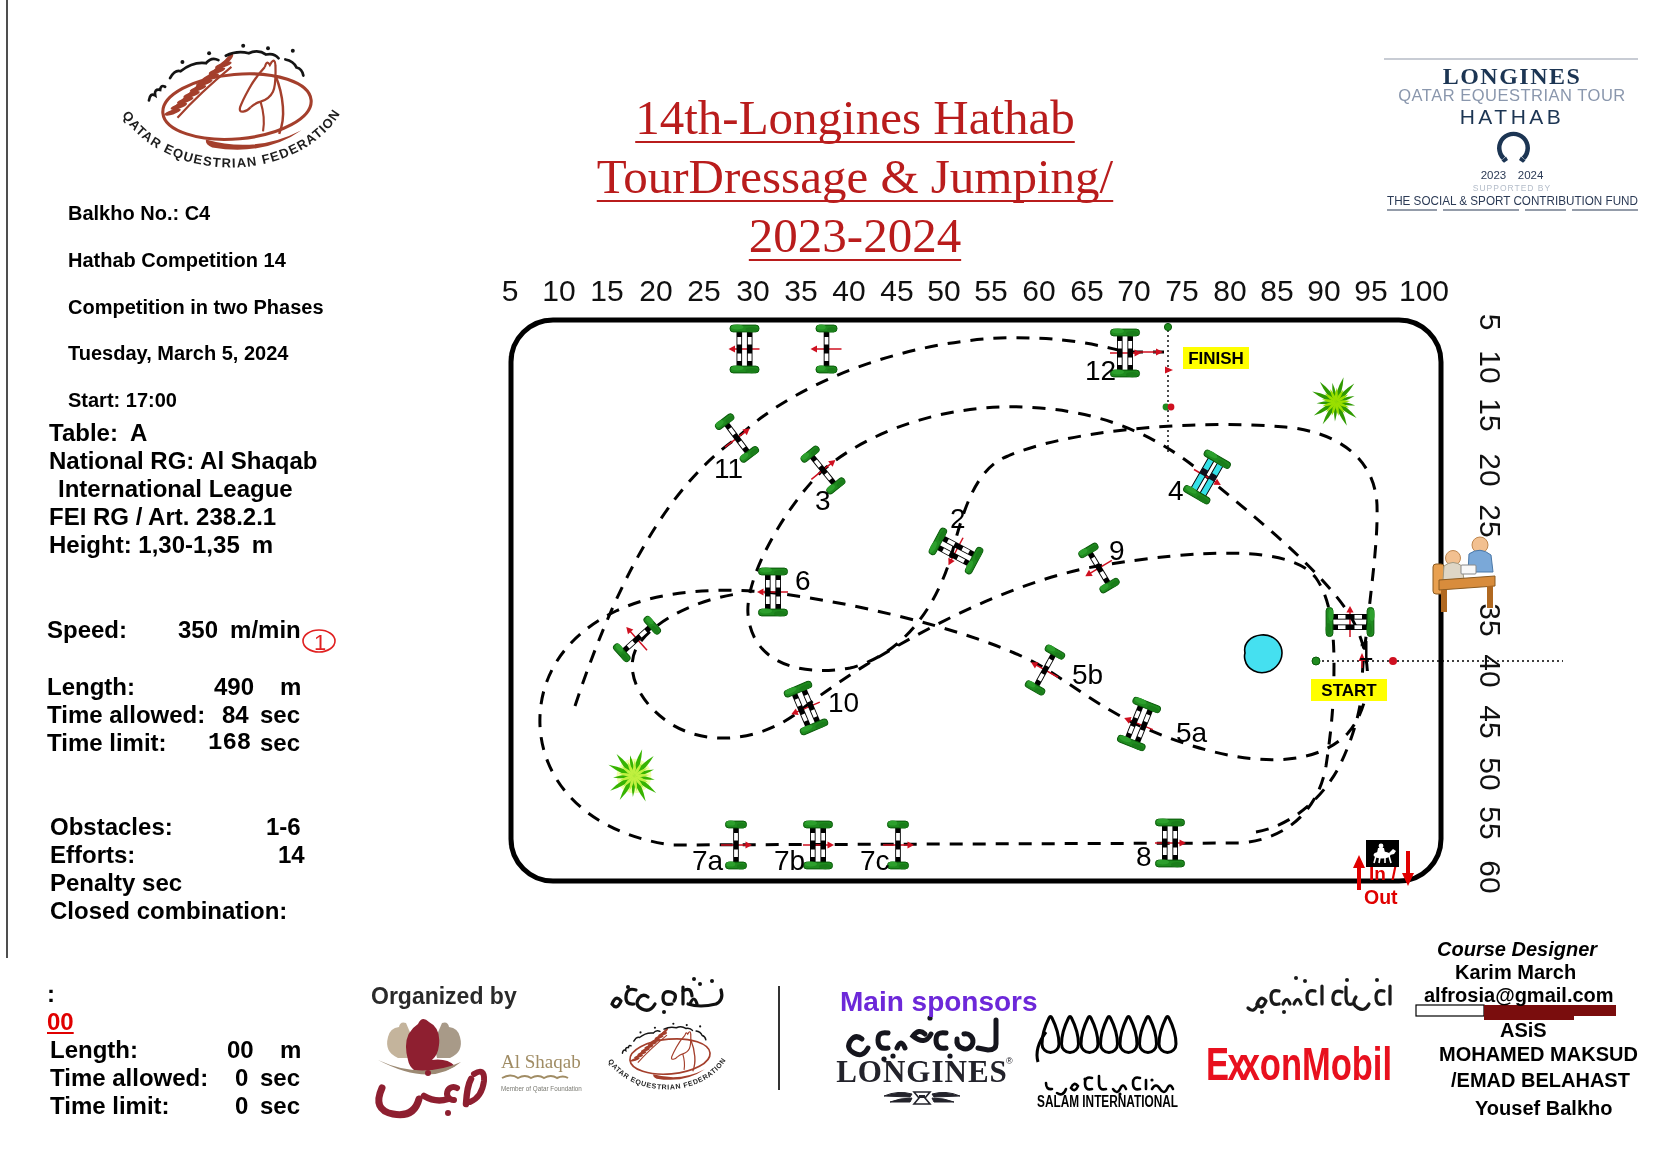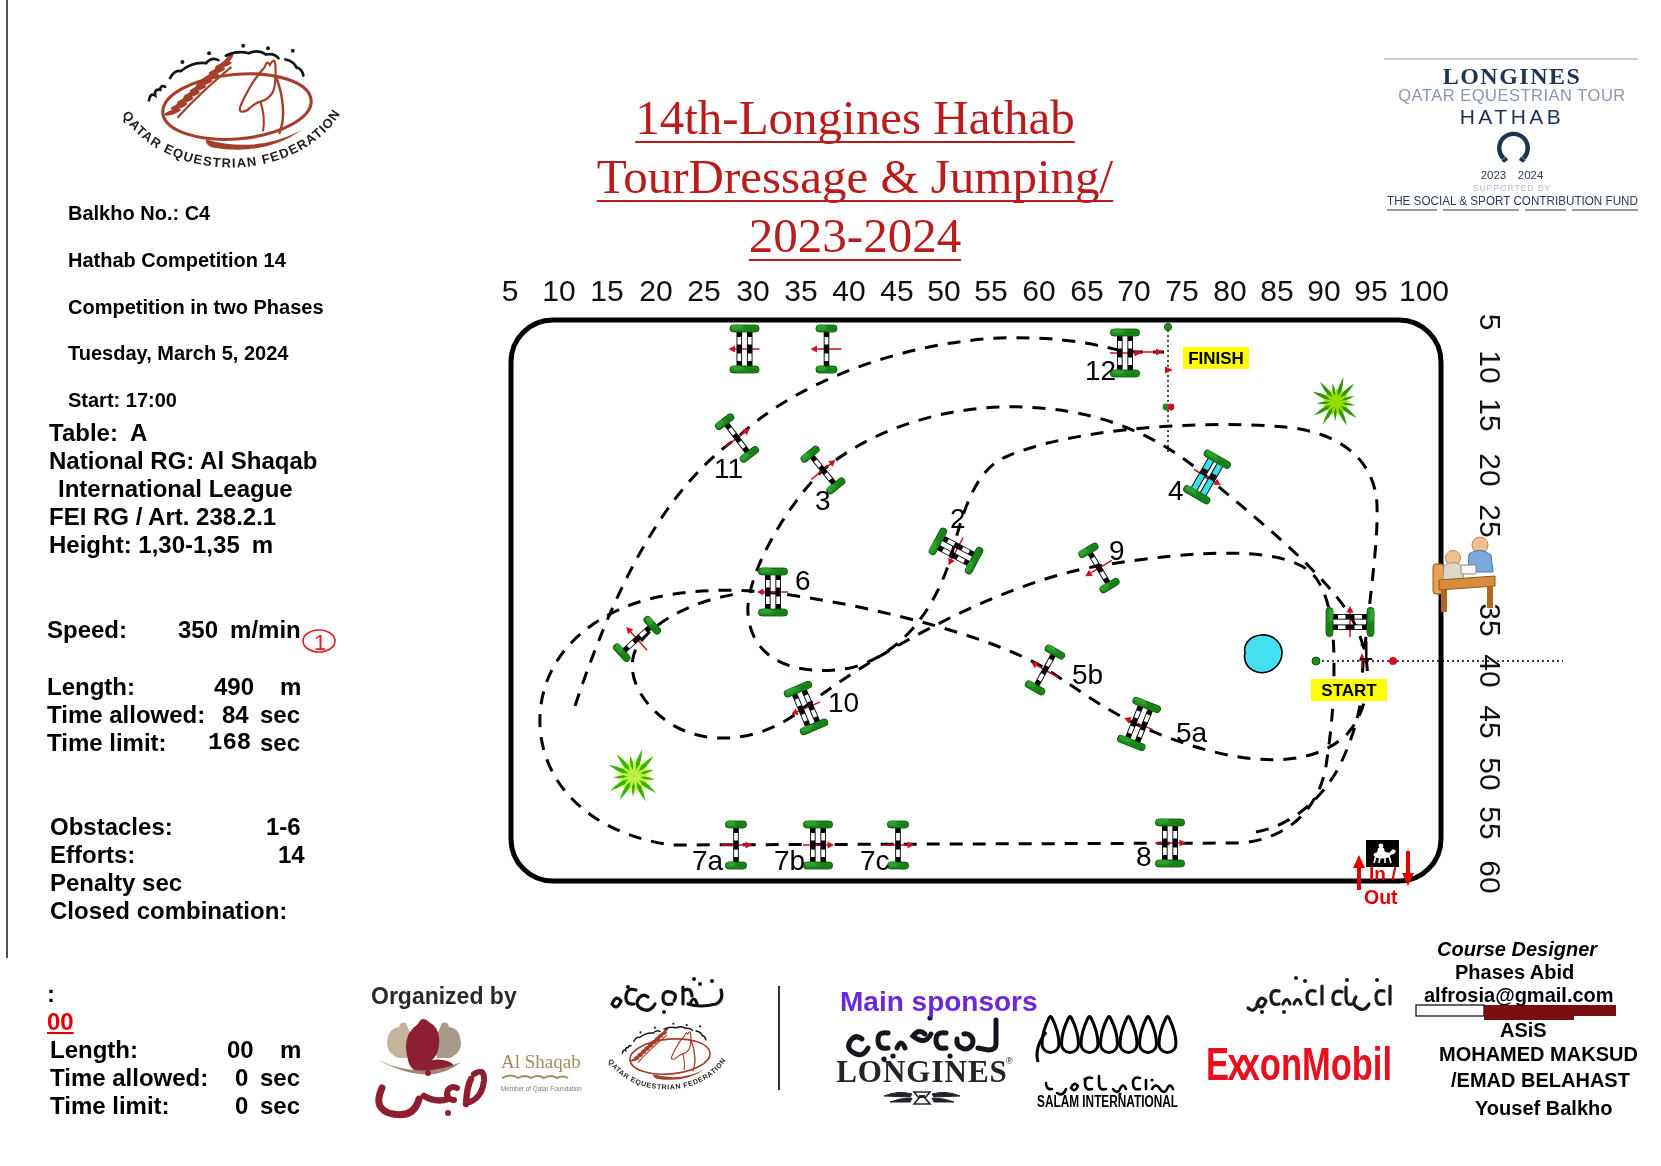--- a/index.html
+++ b/index.html
@@ -704,19 +704,19 @@
 <div class="t b" style="left:260px; top:1064px; font-size:24px;">sec</div>
 <div class="t b" style="left:50px; top:1092px; font-size:24px;">Time limit:</div>
 <div class="t b" style="left:235px; top:1092px; font-size:24px;">0</div>
 <div class="t b" style="left:260px; top:1092px; font-size:24px;">sec</div>
 
 <div class="t b" style="left:371px; top:983px; font-size:23px; color:#2a2a2a;">Organized by</div>
 <div class="t b" style="left:840px; top:986px; font-size:28px; color:#6d28d9;">Main sponsors</div>
 <div class="t" style="left:778px; top:986px; width:2px; height:104px; background:#333;"></div>
 
 <div class="t b" style="left:1437px; top:938px; font-size:20px; font-style:italic;">Course Designer</div>
-<div class="t b" style="left:1455px; top:961px; font-size:20px;">Phases Abid</div>
+<div class="t b" style="left:1455px; top:961px; font-size:20px;">Karim March</div>
 <div class="t b" style="left:1424px; top:984px; font-size:20px;">alfrosia@gmail.com</div>
 <div class="t b" style="left:1500px; top:1019px; font-size:20px;">ASiS</div>
 <div class="t b" style="left:1439px; top:1043px; font-size:20px;">MOHAMED MAKSUD</div>
 <div class="t b" style="left:1451px; top:1069px; font-size:20px;">/EMAD BELAHAST</div>
 <div class="t b" style="left:1475px; top:1097px; font-size:20px;">Yousef Balkho</div>
 
 </div>
 </body></html>

